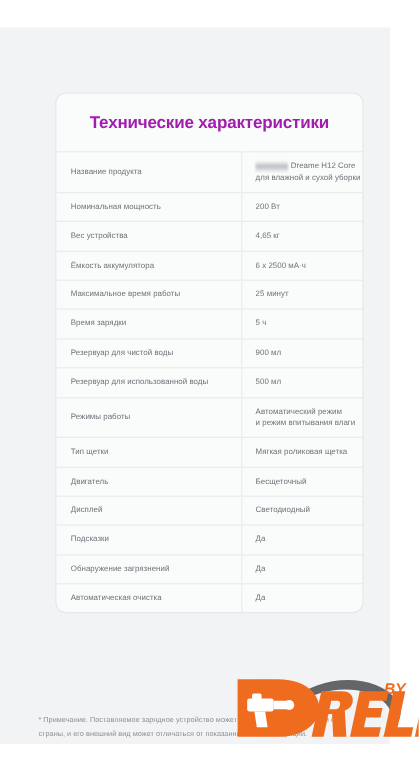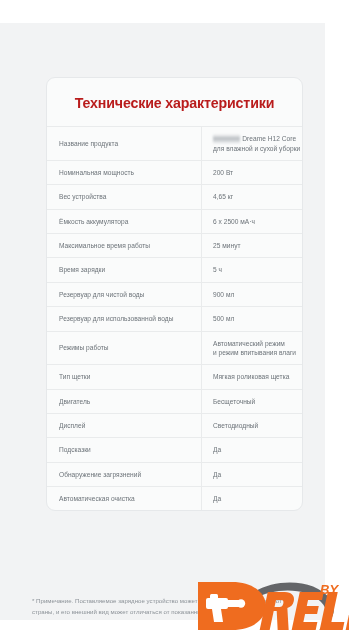--- a/index.html
+++ b/index.html
@@ -37,21 +37,21 @@
     border: 1px solid #e6e8ea;
     border-radius: 9px;
     box-sizing: border-box;
     overflow: hidden;
   }
 
   #card-title {
     text-align: center;
     font-size: 14.2px;
     font-weight: 700;
-    color: #b91c1c;
+    color: #a21caf;
     letter-spacing: -0.15px;
     padding: 17px 8px 15px 8px;
     line-height: 1.15;
   }
 
   
   .spec-table {
     width: 100%;
     border-collapse: collapse;
     table-layout: fixed;
@@ -106,21 +106,21 @@
     font-size: 6.1px;
     line-height: 1.75;
     color: #8b9197;
     letter-spacing: 0.02px;
   }
 
   
   #watermark-logo {
     position: absolute;
     left: 188px;
-    top: 572px;
+    top: 556px;
     width: 161px;
     height: 68px;
     pointer-events: none;
   }
   #watermark-logo svg { display: block; }
 </style>
 </head>
 <body>
 
 <div id="page-sheet">

